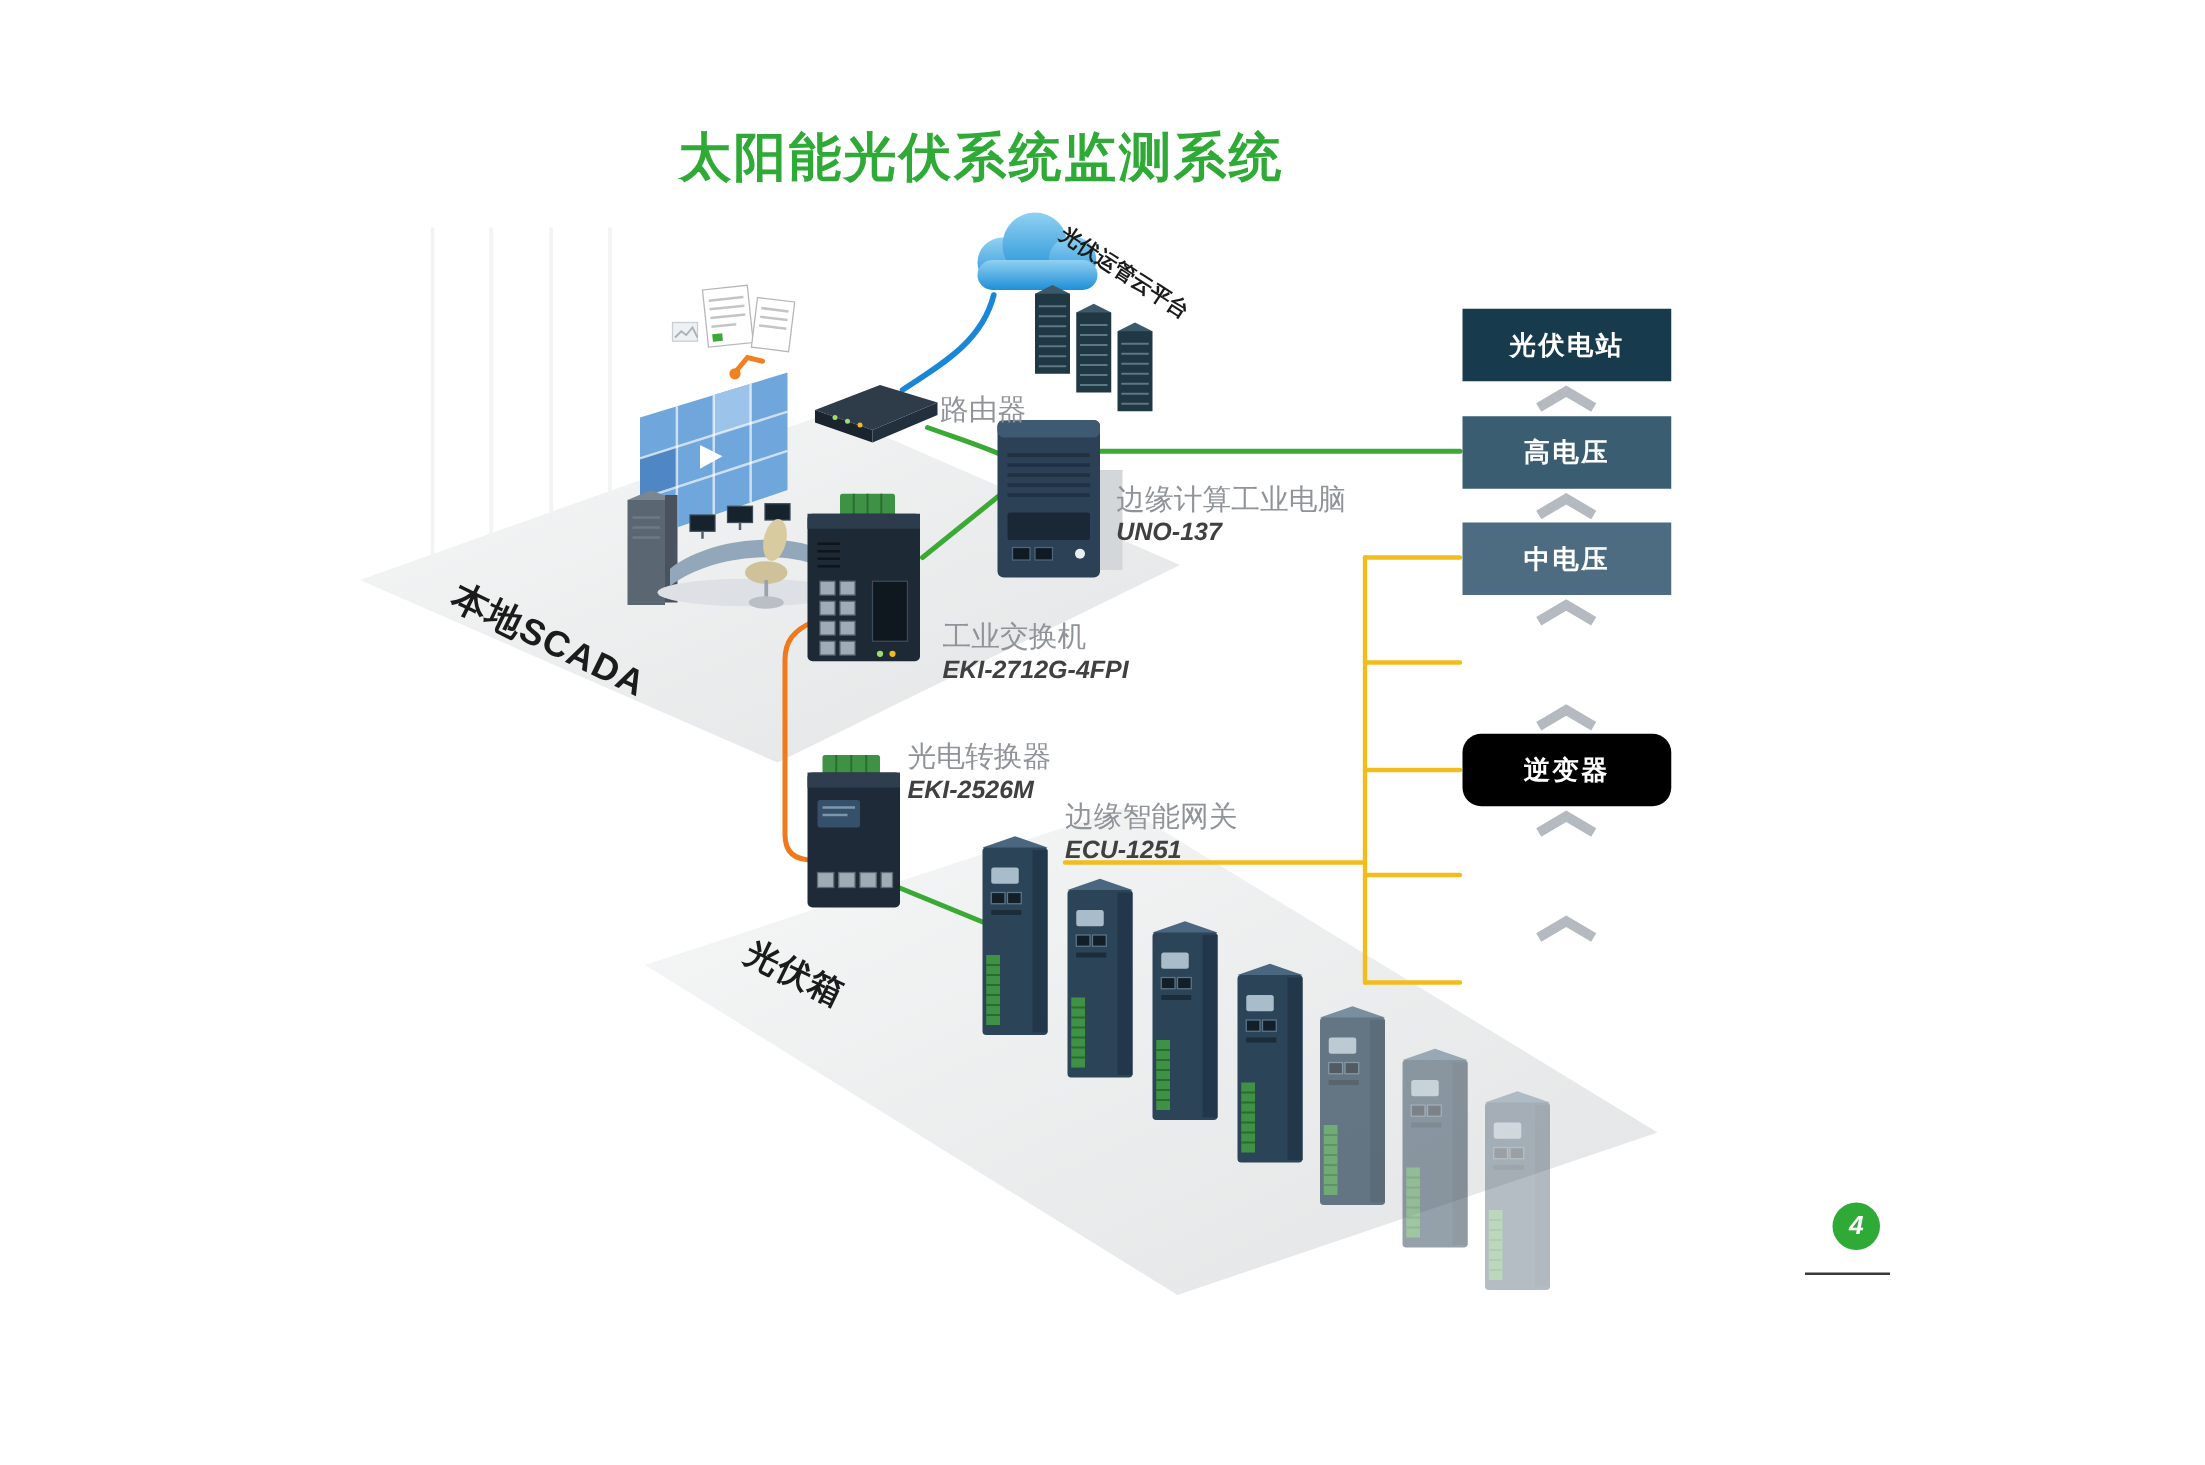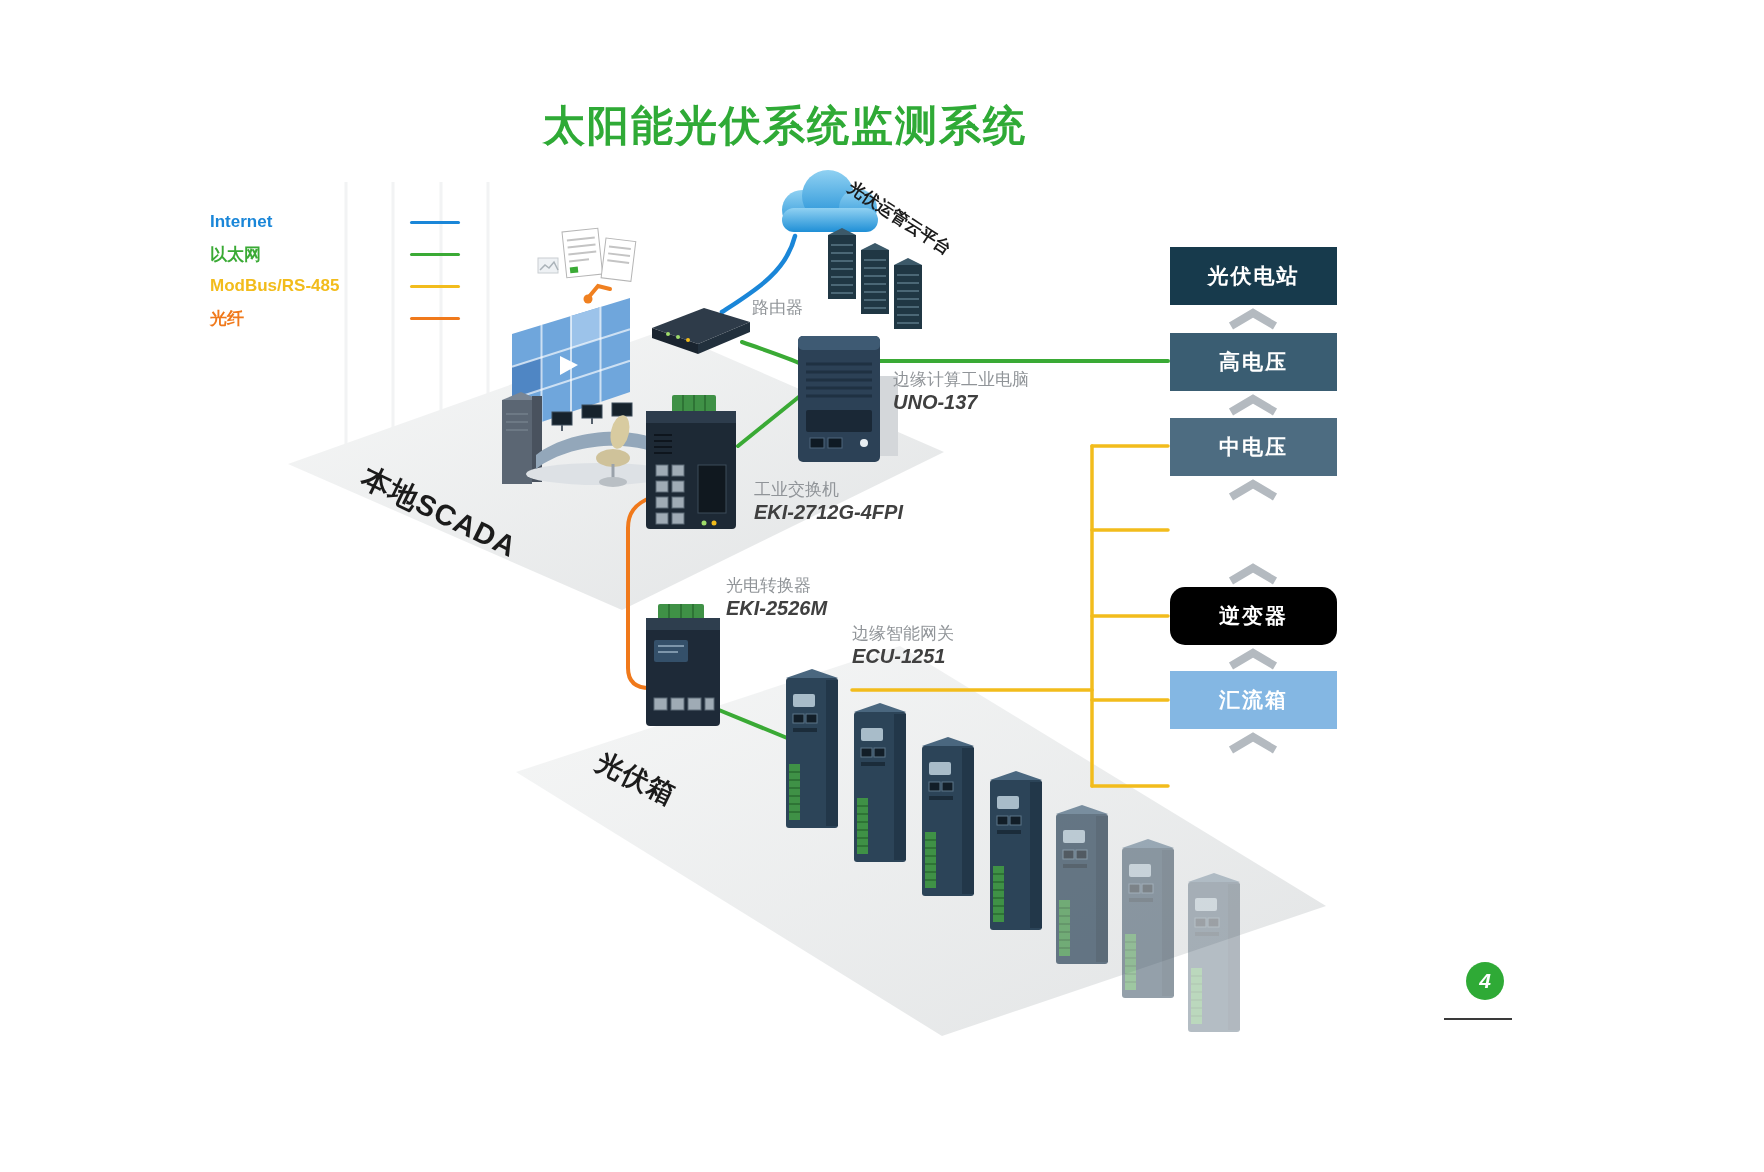--- a/index.html
+++ b/index.html
@@ -11,21 +11,21 @@
   .scene { position:absolute; left:0; top:0; width:1764px; height:1172px; }
   .title {
     position:absolute; left:0; top:98px; width:1570px; text-align:center;
     font-size:42px; font-weight:bold; letter-spacing:2px;
   }
   .legend { position:absolute; left:210px; top:206px; width:250px; }
   .lrow { display:flex; justify-content:space-between; align-items:center; height:32px; }
   .llabel { font-size:17px; font-weight:bold; white-space:nowrap; }
   .lline { width:50px; height:3px; border-radius:2px; }
   .dev-label { position:absolute; white-space:nowrap; }
-  .dev-desc { font-size:17px; color:#909498; }
+  .dev-desc { font-size:23px; color:#909498;margin-top:16px; }
   .dev-model { font-size:20px; font-weight:bold; color:#404040; margin-top:0;font-style:italic; }
   .zone-label {
     position:absolute; font-weight:bold; color:#1b1b1b; white-space:nowrap;
     transform-origin:left top; letter-spacing:1px;
   }
   .scada-label { left:372px; top:458px; font-size:29px; transform:rotate(26deg); }
   .pv-label { left:606px; top:744px; font-size:27px; transform:rotate(26deg); }
   .cloud-label {
     position:absolute; left:856px; top:176px; font-size:17px; font-weight:bold;
     transform:rotate(33deg); transform-origin:left top; white-space:nowrap;
@@ -231,38 +231,20 @@
       <use href="#ecu" transform="translate(918,736)"></use>
       <use href="#ecu" transform="translate(986,770)"></use>
       <use href="#ecu" transform="translate(1052,804)" opacity="0.7"></use>
       <use href="#ecu" transform="translate(1118,838)" opacity="0.5"></use>
       <use href="#ecu" transform="translate(1184,872)" opacity="0.35"></use>
     </g>
   </svg>
 
   <h1 class="title" style="color: rgb(47, 170, 54);">太阳能光伏系统监测系统</h1>
 
-  <div class="legend">
-    <div class="lrow">
-      <span class="llabel" style="color: rgb(26, 134, 216);">Internet</span>
-      <span class="lline" style="background: rgb(26, 134, 216);"></span>
-    </div>
-    <div class="lrow">
-      <span class="llabel" style="color: rgb(58, 170, 53);">以太网</span>
-      <span class="lline" style="background: rgb(58, 170, 53);"></span>
-    </div>
-    <div class="lrow">
-      <span class="llabel" style="color: rgb(242, 188, 28);">ModBus/RS-485</span>
-      <span class="lline" style="background: rgb(242, 188, 28);"></span>
-    </div>
-    <div class="lrow">
-      <span class="llabel" style="color: rgb(240, 121, 27);">光纤</span>
-      <span class="lline" style="background: rgb(240, 121, 27);"></span>
-    </div>
-  </div>
 
   <div class="cloud-label">光伏运管云平台</div>
 
   <div class="dev-label" style="left:752px; top:296px;">
     <div class="dev-desc">路由器</div>
   </div>
 
   <div class="dev-label" style="left:893px; top:368px;">
     <div class="dev-desc">边缘计算工业电脑</div>
     <div class="dev-model">UNO-137</div>
@@ -307,23 +289,20 @@
       </svg>
     <svg class="chev" style="top:315px;" width="60" height="24">
         <polyline points="8,19 30,6 52,19" stroke="#b4bac0" stroke-width="8" fill="none"></polyline>
       </svg>
     <div class="sbox" style="top: 340px; background: #000000; border-radius: 15px;">
         <span>逆变器</span>
       </div>
     <svg class="chev" style="top:400px;" width="60" height="24">
         <polyline points="8,19 30,6 52,19" stroke="#b4bac0" stroke-width="8" fill="none"></polyline>
       </svg>
-    <div class="sbox" style="top: 424px; background: rgb(132, 183, 227);">
-        <span>汇流箱</span>
-      </div>
     <svg class="chev" style="top:484px;" width="60" height="24">
         <polyline points="8,19 30,6 52,19" stroke="#b4bac0" stroke-width="8" fill="none"></polyline>
       </svg>
   </div>
 
   <div class="page-num" style="background: rgb(47, 170, 54);">4</div>
   <div class="footer-rule"></div>
 
 </div>
 

